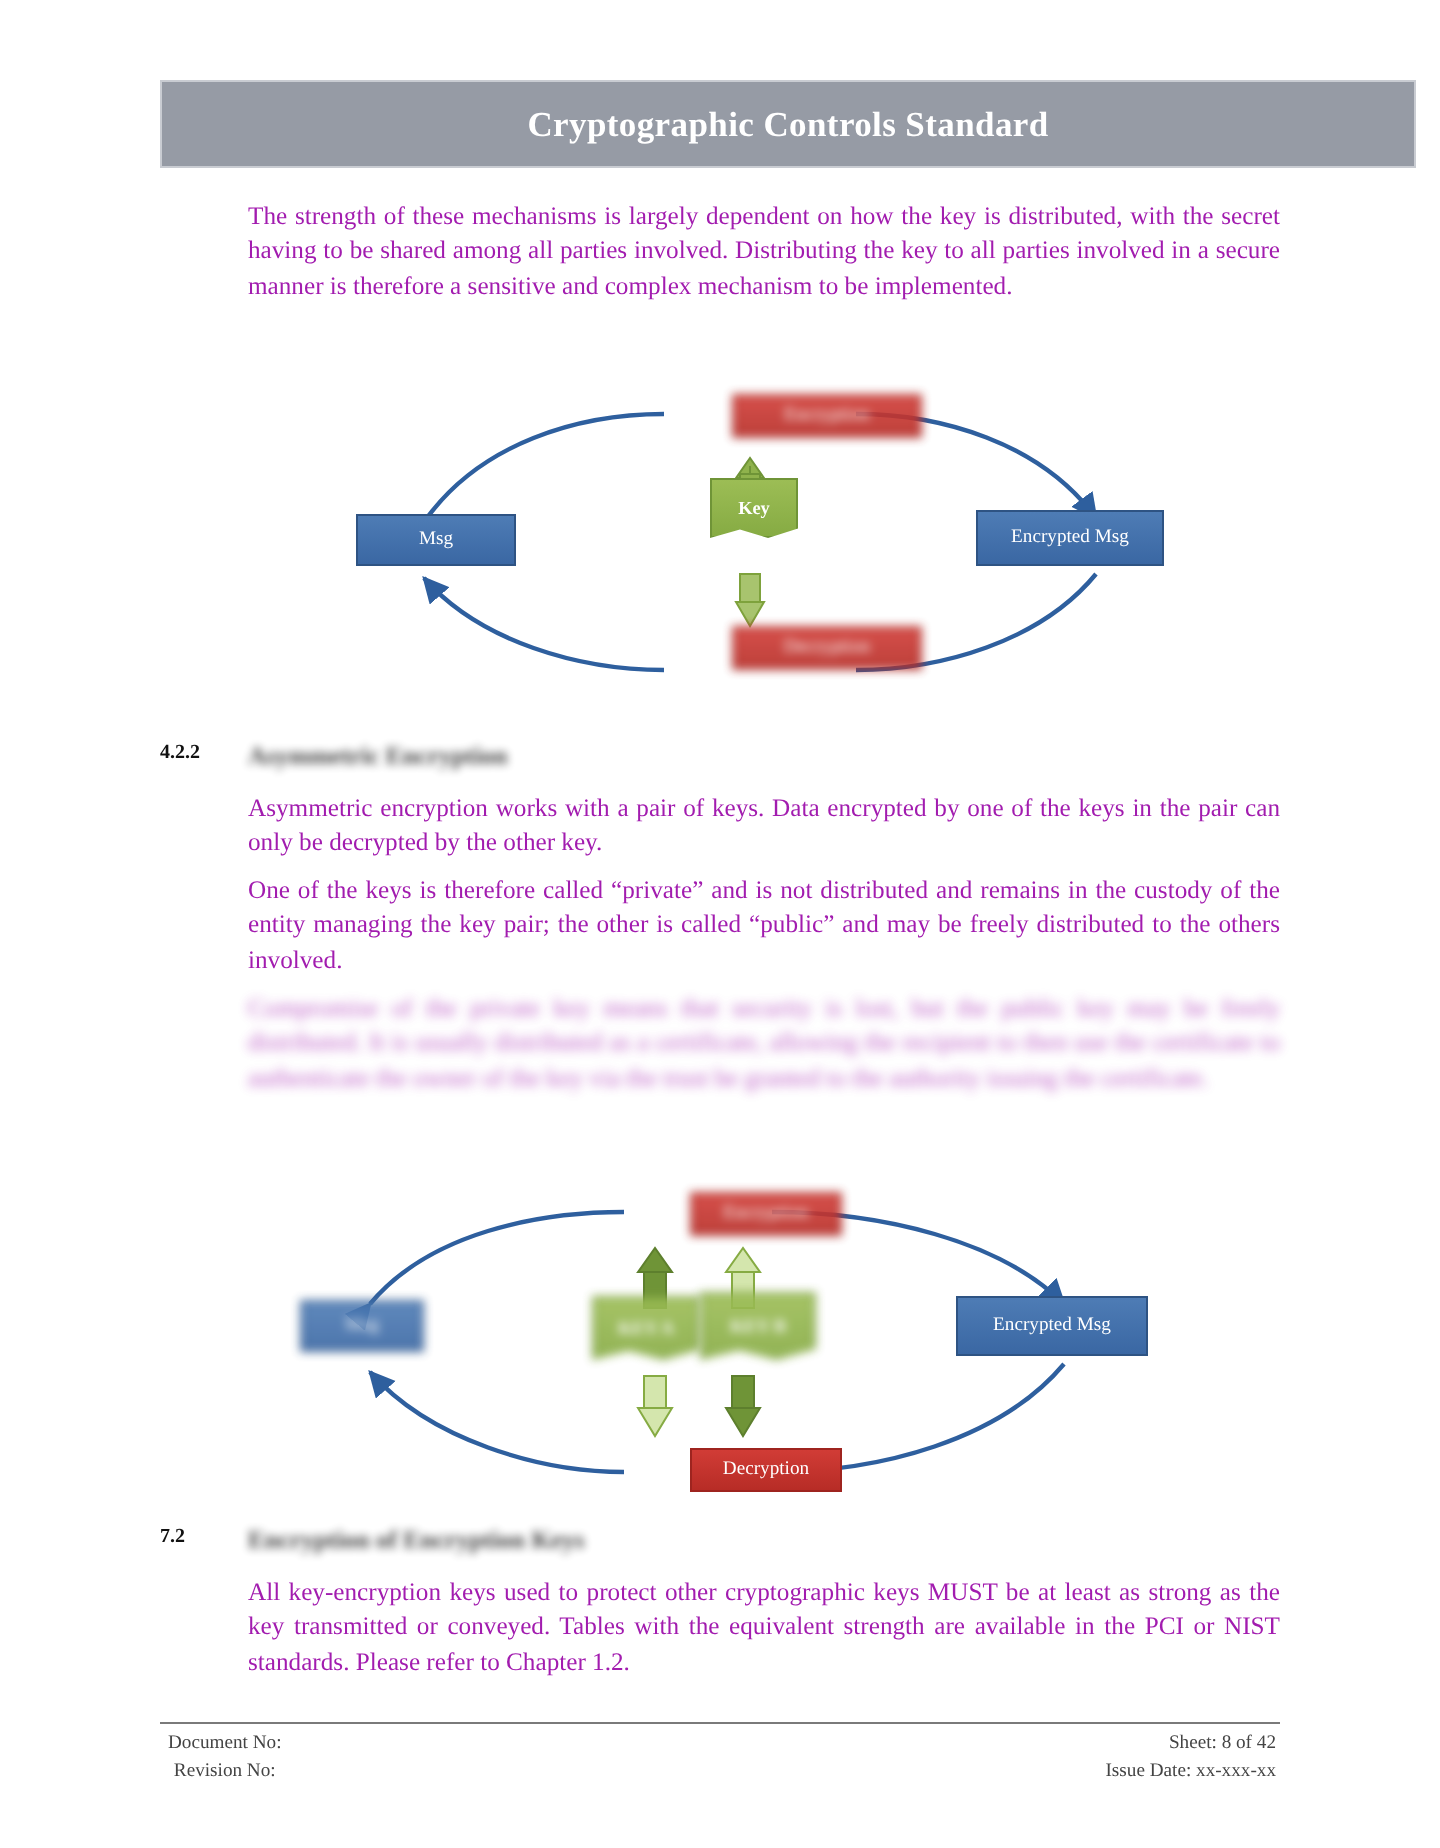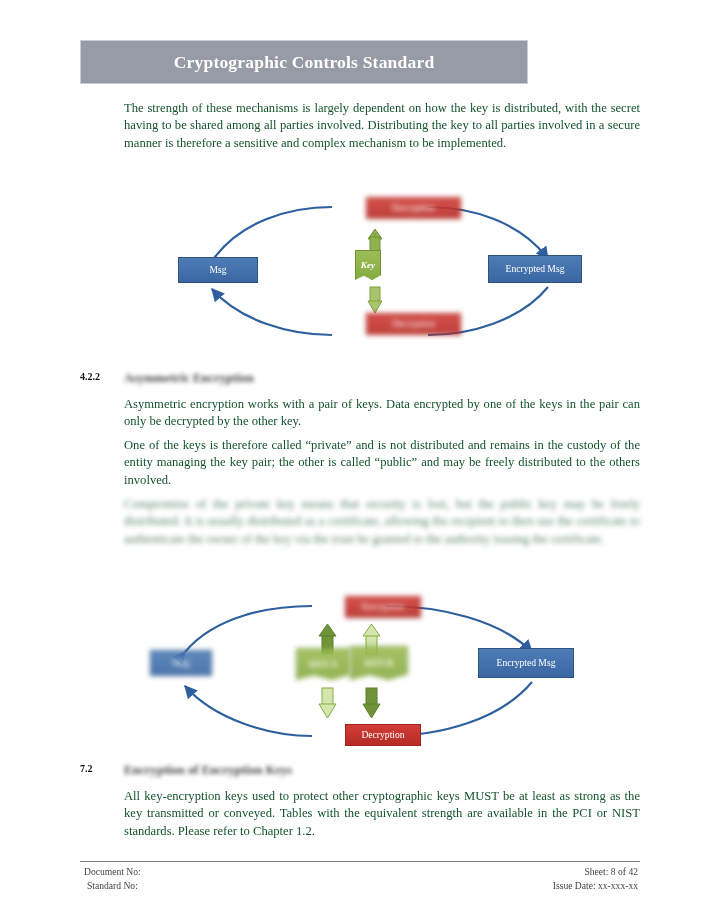--- a/index.html
+++ b/index.html
@@ -5,35 +5,35 @@
   html,body{margin:0;padding:0;}
   body{
     width:720px;height:924px;background:#ffffff;
     font-family:"Liberation Serif","DejaVu Serif",serif;
     color:#1a1a1a;position:relative;overflow:hidden;
   }
   .page{position:absolute;inset:0;}
 
   
   .header-banner{
-    position:absolute;left:80px;top:40px;width:448px;height:44px;
+    position:absolute;left:80px;top:40px;width:628px;height:44px;
     background:#969ba5;border:1px solid #c9ccd2;
     display:flex;align-items:center;justify-content:center;
     box-sizing:border-box;
   }
   .header-title{
     color:#ffffff;font-weight:bold;font-size:17.5px;letter-spacing:.2px;
     font-family:"Liberation Serif","DejaVu Serif",serif;
   }
 
   
   .para{
     position:absolute;left:124px;width:516px;
     font-size:12.6px;line-height:17.4px;text-align:justify;
-    color:#14532d;
+    color:#a21caf;
   }
   .para p{margin:0;}
 
   .sec-num{
     position:absolute;left:80px;font-weight:bold;font-size:10px;color:#111;
   }
   .sec-title{
     position:absolute;left:124px;font-weight:bold;font-size:12.6px;color:#111;
   }
 
@@ -126,21 +126,21 @@
     </div>
 
     <div class="dbox blue" style="left:8px;top:62px;width:80px;height:26px;">
       <span>Msg</span>
     </div>
 
     <div class="dbox blue" style="left:318px;top:60px;width:94px;height:28px;">
       <span>Encrypted  Msg</span>
     </div>
 
-    <div class="green-key" style="left:185px;top:55px;width:26px;height:30px;font-style:italic;">
+    <div class="green-key" style="left:185px;top:44px;width:44px;height:30px;">
       <div class="shape"></div>
       <span>Key</span>
     </div>
 
     <div class="dbox red blur-box" style="left:163px;top:118px;width:95px;height:22px;">
       <span>Decryption</span>
     </div>
   </div>
 
   <div class="sec-num" style="top:371px;">4.2.2</div>
@@ -214,20 +214,20 @@
   <div class="sec-num" style="top:763px;">7.2</div>
   <div class="sec-title blur-med" style="top:763px;">Encryption of Encryption Keys</div>
 
   <div class="para" style="top:788px;">
     <p>All key-encryption keys used to protect other cryptographic keys MUST be at least as strong as the key transmitted or conveyed. Tables with the equivalent strength are available in the PCI or NIST standards. Please refer to Chapter 1.2.</p>
   </div>
 
   <div class="footer-rule"></div>
   <div class="footer footer-left">
     <div>Document No:</div>
-    <div>Standard No:</div>
+    <div>Revision No:</div>
   </div>
   <div class="footer footer-right">
     <div>Sheet: 8 of 42</div>
     <div>Issue Date: xx-xxx-xx</div>
   </div>
 
 </div>
 
 </body></html>

